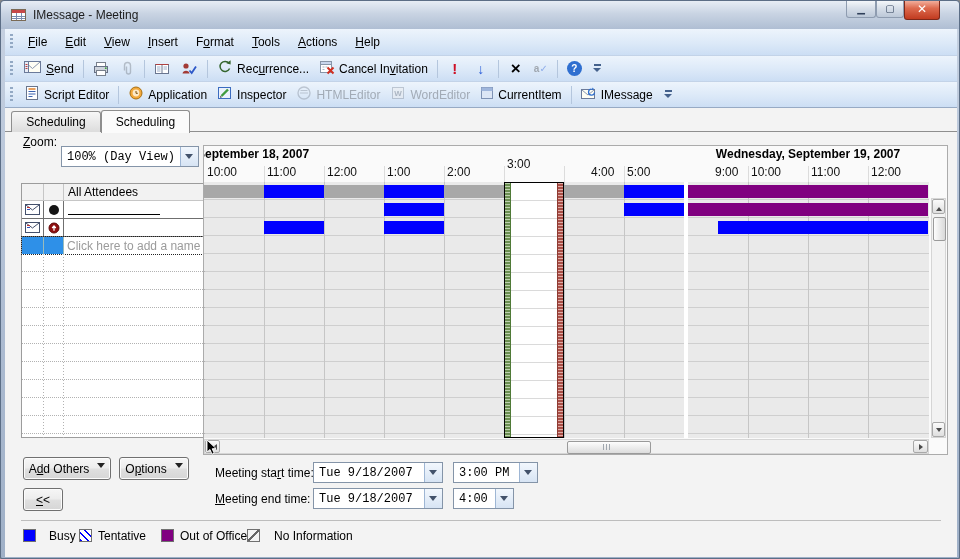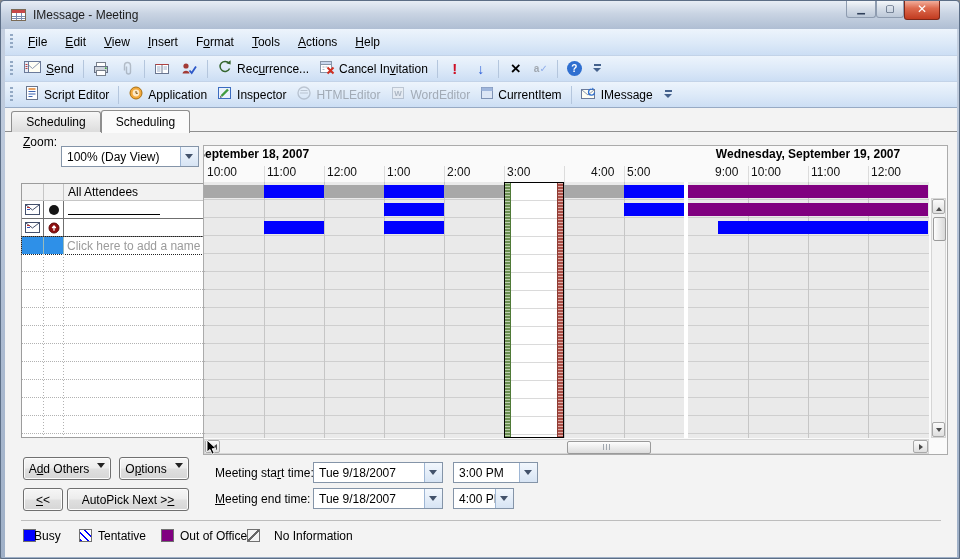--- a/index.html
+++ b/index.html
@@ -49,21 +49,21 @@
   .tab{top:110px;height:21px;box-sizing:border-box;border:1px solid #8E8E8E;border-bottom:none;
     border-radius:3px 3px 0 0;text-align:center;padding-top:3px;z-index:3;
     background:linear-gradient(180deg,#F7F7F7,#DCDCDC);}
   #tab-appointment{left:10px;width:90px;}
   #tab-scheduling{left:100px;top:109px;width:89px;height:23px;background:#FBFBFB;padding-top:4px;z-index:4;}
   #tabline{left:4px;top:130px;width:952px;height:1px;background:#8E8E8E;z-index:2;}
 
   
   #zoom-label{left:22px;top:134px;}
   .combo{box-sizing:border-box;border:1px solid #8494A8;background:#fff;}
-  .combo .val{position:absolute;left:5px;top:3px;white-space:nowrap;}
+  .combo .val{position:absolute;left:5px;top:3px;white-space:nowrap;font-family:Liberation Mono, monospace;}
   .combo .dbtn{position:absolute;right:0;top:0;bottom:0;width:17px;border-left:1px solid #9EB6D4;
     background:linear-gradient(180deg,#F2F7FD,#D7E4F4);}
   .combo .dbtn::after{content:"";position:absolute;left:4px;top:7px;width:0;height:0;
     border:4px solid rgba(0,0,0,0);border-top:5px solid #42526B;}
   #zoom-combo{left:60px;top:145px;width:138px;height:21px;}
 
   
   #att-table{left:20px;top:182px;width:185px;height:255px;background:#fff;border:1px solid #9C9C9C;box-sizing:border-box;}
   .att-row{left:21px;width:183px;box-sizing:border-box;display:flex;}
   .att-c1{width:22px;box-sizing:border-box;display:flex;align-items:center;justify-content:center;}
@@ -384,21 +384,21 @@
   <div id="selection" class="abs">
     <span id="sel-green" style="background-color: rgb(122, 162, 92);"></span>
     <span id="sel-red" style="background-color: rgb(192, 90, 80);"></span>
   </div>
   <div id="dyn" class="abs" style="left:0;top:0;width:960px;height:559px;pointer-events:none;">
       <div class="hour-label" style="position: absolute; left: 206px; top: 164px; white-space: nowrap;">10:00</div>
       <div class="hour-label" style="position: absolute; left: 266px; top: 164px; white-space: nowrap;">11:00</div>
       <div class="hour-label" style="position: absolute; left: 326px; top: 164px; white-space: nowrap;">12:00</div>
       <div class="hour-label" style="position: absolute; left: 386px; top: 164px; white-space: nowrap;">1:00</div>
       <div class="hour-label" style="position: absolute; left: 446px; top: 164px; white-space: nowrap;">2:00</div>
-      <div class="hour-label" style="position: absolute; left: 506px; top: 164px; white-space: nowrap;">3:00</div>
+      <div class="hour-label" style="position: absolute; left: 506px; top: 156px; white-space: nowrap;">3:00</div>
       <div class="hour-label" style="position: absolute; left: 566px; top: 164px; white-space: nowrap; margin-left: 24px;">4:00</div>
       <div class="hour-label" style="position: absolute; left: 626px; top: 164px; white-space: nowrap;">5:00</div>
       <div class="vline" style="position: absolute; left: 263px; top: 165px; width: 1px; height: 272px;"></div>
       <div class="vline" style="position: absolute; left: 323px; top: 165px; width: 1px; height: 272px;"></div>
       <div class="vline" style="position: absolute; left: 383px; top: 165px; width: 1px; height: 272px;"></div>
       <div class="vline" style="position: absolute; left: 443px; top: 165px; width: 1px; height: 272px;"></div>
       <div class="vline" style="position: absolute; left: 503px; top: 165px; width: 1px; height: 272px;"></div>
       <div class="vline" style="position: absolute; left: 563px; top: 165px; width: 1px; height: 272px;"></div>
       <div class="vline" style="position: absolute; left: 623px; top: 165px; width: 1px; height: 272px;"></div>
       <div class="hour-label" style="position: absolute; left: 690px; top: 164px; white-space: nowrap; margin-left: 24px;">9:00</div>
@@ -454,21 +454,20 @@
 
   <div class="abs" style="left:205px;top:438px;z-index:9;">
     <svg width="12" height="17">
         <path d="M1 1 L1 13 L4 10.5 L6 15.2 L8.2 14.2 L6.2 9.8 L10 9.5 Z" fill="#000" stroke="#fff" stroke-width="0.9"></path>
       </svg>
   </div>
 
   <div id="btn-add-others" class="abs vbtn"><span>A<u>d</u>d Others</span><span class="dd"></span></div>
   <div id="btn-options" class="abs vbtn"><span>O<u>p</u>tions</span><span class="dd"></span></div>
   <div id="btn-prev" class="abs vbtn"><span><u>&lt;</u>&lt;</span></div>
-  <div id="btn-autopick" class="abs vbtn"><span>AutoPick Next &gt;<u>&gt;</u></span></div>
 
   <span id="lbl-start" class="abs">Meeting sta<u>r</u>t time:</span>
   <div id="combo-start-date" class="abs combo">
     <span class="val">Tue 9/18/2007</span>
     <span class="dbtn"></span>
   </div>
   <div id="combo-start-time" class="abs combo">
     <span class="val">3:00 PM</span>
     <span class="dbtn"></span>
   </div>
@@ -477,21 +476,21 @@
     <span class="val">Tue 9/18/2007</span>
     <span class="dbtn"></span>
   </div>
   <div id="combo-end-time" class="abs combo">
     <span class="val">4:00 PM</span>
     <span class="dbtn"></span>
   </div>
 
   <div id="legend-line" class="abs"></div>
   <span id="sw-busy" class="abs sw" style="left: 22px; background: rgb(0, 0, 255);"></span>
-  <span class="abs legend-label" style="left:33px;">Busy</span>
+  <span class="abs legend-label" style="left:48px;">Busy</span>
   <span id="sw-tentative" class="abs sw" style="left: 78px; background: repeating-linear-gradient(45deg, rgb(0, 0, 255) 0px, rgb(0, 0, 255) 2px, rgb(255, 255, 255) 2px, rgb(255, 255, 255) 5px);"></span>
   <span class="abs legend-label" style="left:97px;">Tentative</span>
   <span id="sw-oof" class="abs sw" style="left: 160px; background: rgb(128, 0, 128);"></span>
   <span class="abs legend-label" style="left:179px;">Out of Office</span>
   <span id="sw-noinfo" class="abs sw" style="left:246px;"></span>
   <span class="abs legend-label" style="left:265px;margin-left:8px;">No Information</span>
 
 </div>
 
 </body></html>

